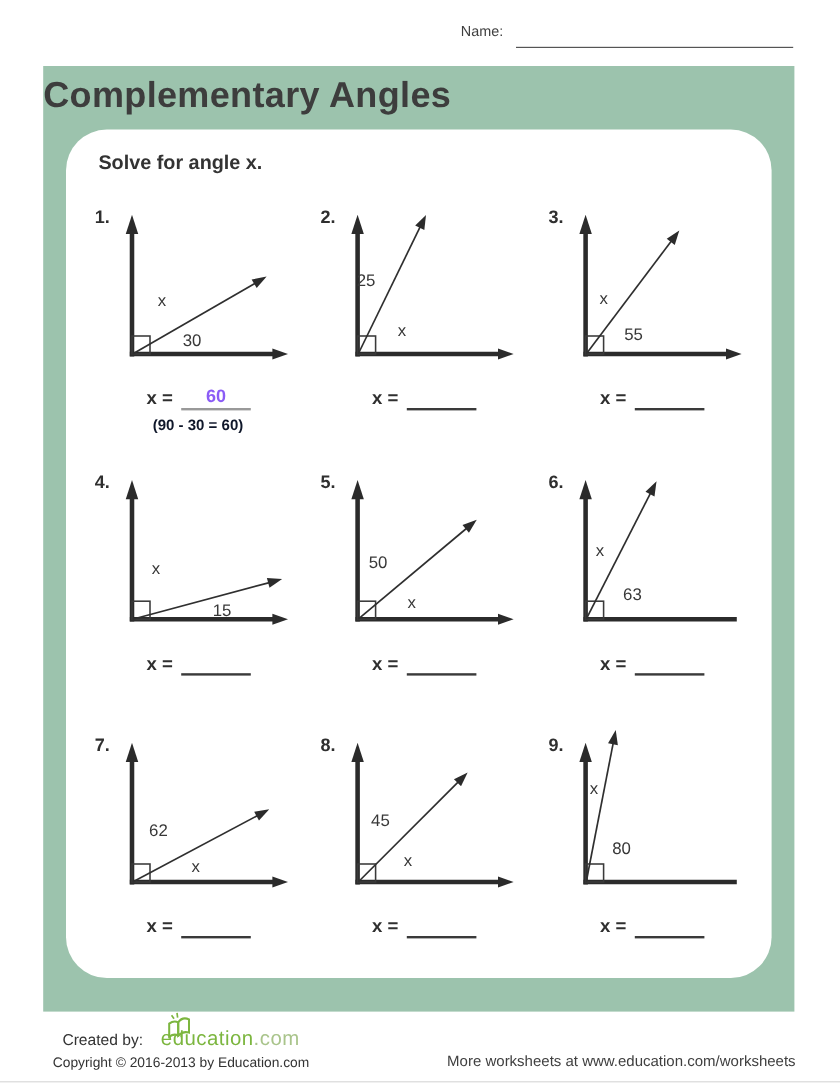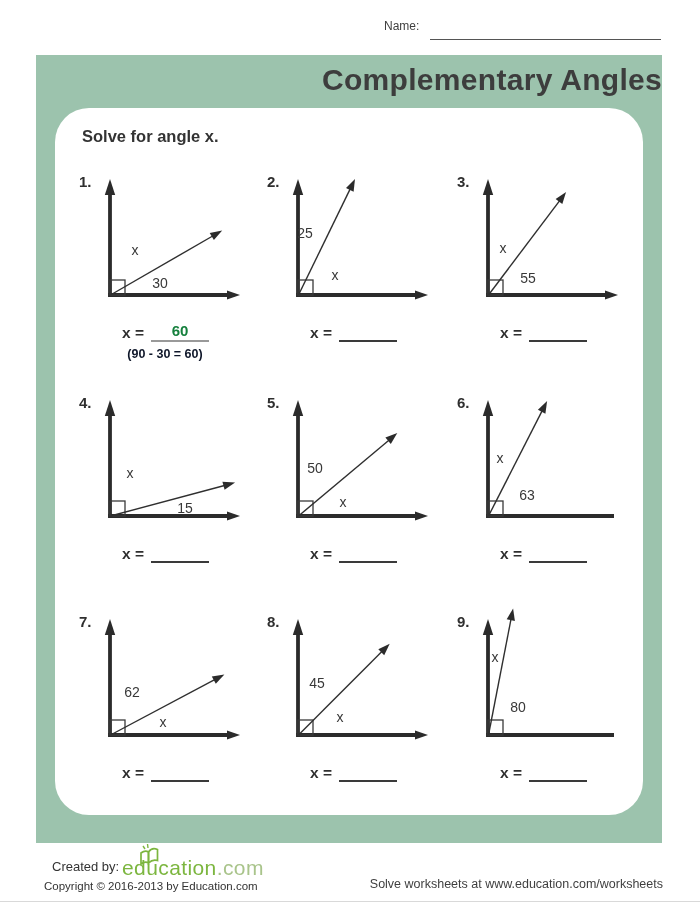--- a/index.html
+++ b/index.html
@@ -5,39 +5,39 @@
   html,body{margin:0;padding:0;}
   body{
     width:700px;height:904px;position:relative;background:#ffffff;
     font-family:"Liberation Sans", sans-serif;color:#3a3a3a;overflow:hidden;
   }
   
   .name-label{position:absolute;left:384px;top:19px;font-size:12px;color:#3f3f3f;}
   .name-line{position:absolute;left:430px;top:20px;width:231px;height:19px;border-bottom:1.4px solid #555;}
   
   .band{position:absolute;left:36px;top:55px;width:626px;height:788px;background:#9cc3ad;}
-  .title{position:absolute;left:36px;top:63px;width:626px;text-align:right;
+  .title{position:absolute;left:36px;top:63px;width:626px;text-align:left;
          font-size:30px;font-weight:bold;color:#3d3d3d;letter-spacing:0.3px;}
   .card{position:absolute;left:55px;top:108px;width:588px;height:707px;background:#ffffff;border-radius:34px;}
   .instruction{position:absolute;left:82px;top:127px;font-size:16.5px;font-weight:bold;color:#333;}
   
   .cell{position:absolute;width:204px;height:212px;}
   .cell .num{position:absolute;left:3px;top:8px;font-weight:bold;font-size:15px;color:#2f2f2f;}
   .cell svg.diagram{position:absolute;left:20px;top:0;}
   .answer{position:absolute;left:46px;top:157px;display:flex;align-items:flex-end;gap:7px;
           font-weight:bold;font-size:15.5px;color:#2f2f2f;}
   .blank{display:inline-block;width:58px;height:18px;border-bottom:2px solid #3a3a3a;text-align:center;line-height:17px;}
   .blank.answered{border-bottom-color:#999;}
-  .ans-val{color:#15803d;font-size:15px;font-weight:bold;}
+  .ans-val{color:#8b5cf6;font-size:15px;font-weight:bold;}
   .work{position:absolute;left:24px;top:182px;width:130px;text-align:center;
         color:#0f172a;font-weight:bold;font-size:12.5px;}
   svg text{font-family:"Liberation Sans", sans-serif;font-size:14px;fill:#383838;}
   
   .created-by{position:absolute;left:52px;top:859px;font-size:13px;color:#333;}
-  .logo{position:absolute;left:122px;top:856px;font-size:21px;}
+  .logo{position:absolute;left:134px;top:856px;font-size:17px;}
   .logo .edu{color:#7cb63f;letter-spacing:0.4px;}
   .logo .com{color:#a9c48b;letter-spacing:0.4px;}
   .book-icon{position:absolute;left:134px;top:842px;}
   .copyright{position:absolute;left:44px;top:880px;font-size:11.5px;color:#333;}
   .more{position:absolute;right:37px;top:877px;font-size:12.5px;color:#3f3f3f;}
   .bottom-edge{position:absolute;left:0;top:901px;width:700px;border-top:1px solid #d9d9d9;}
 </style>
 </head>
 <body>
 
@@ -225,14 +225,14 @@
 
 <span class="created-by">Created by:</span>
 <svg class="book-icon" width="30" height="26" viewBox="0 0 30 26">
   <path d="M7 11 Q11 8 14.5 10 L14.5 21 Q11 19 7 22 Z" fill="none" stroke="#7cb63f" stroke-width="1.7"></path>
   <path d="M14.5 10 Q18 5 23.5 7.5 L23.5 18.5 Q18.5 17 14.5 21 Z" fill="none" stroke="#7cb63f" stroke-width="1.7"></path>
   <line x1="9" y1="4" x2="11" y2="7" stroke="#7cb63f" stroke-width="1.4"></line>
   <line x1="13.5" y1="2" x2="14" y2="6" stroke="#7cb63f" stroke-width="1.4"></line>
 </svg>
 <span class="logo"><span class="edu">education</span><span class="com">.com</span></span>
 <div class="copyright">Copyright © 2016-2013 by Education.com</div>
-<div class="more">Solve worksheets at www.education.com/worksheets</div>
+<div class="more">More worksheets at www.education.com/worksheets</div>
 <div class="bottom-edge"></div>
 
 </body></html>

